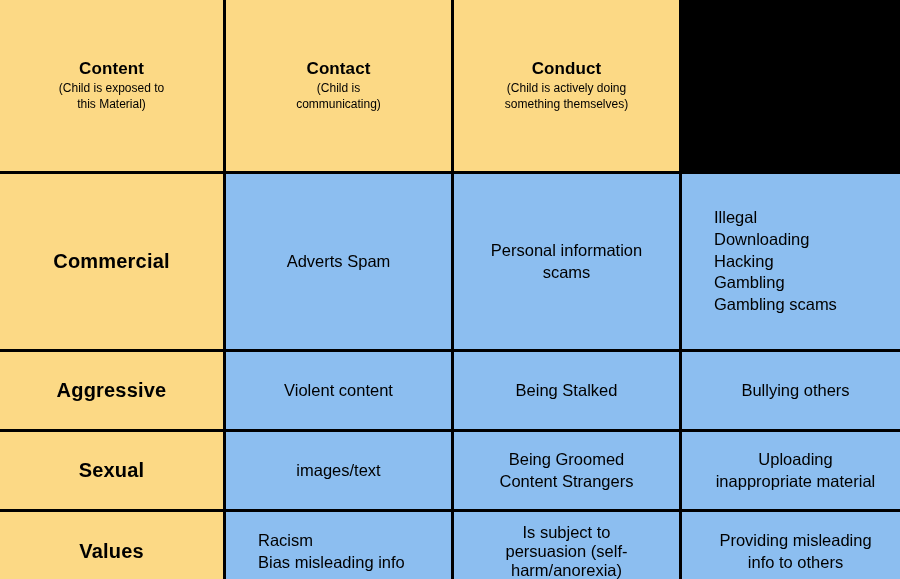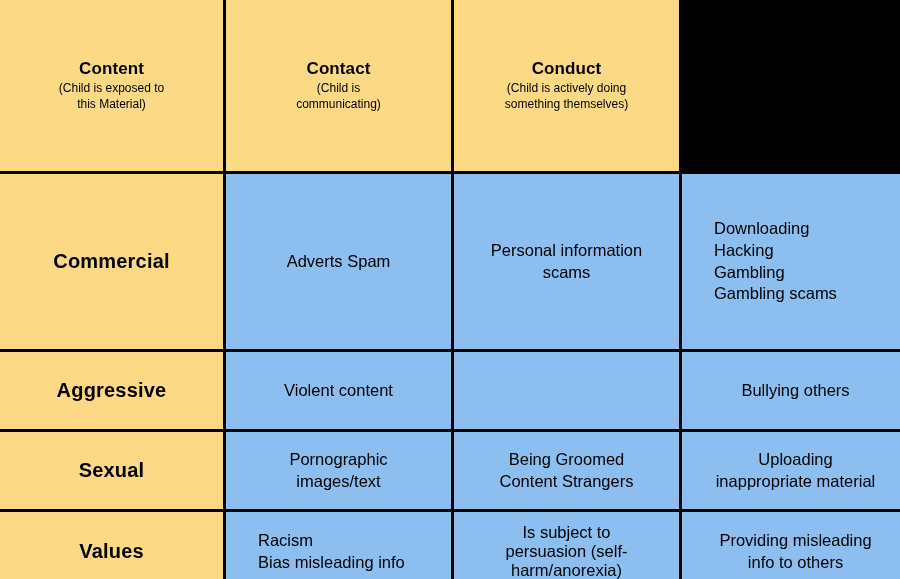--- a/index.html
+++ b/index.html
@@ -143,51 +143,52 @@
 
   <div class="cell blue">
     <span class="lines wrapbox wide">
       <span class="line">Personal information</span>
       <span class="line">scams</span>
     </span>
   </div>
 
   <div class="cell blue align-left">
     <span class="lines">
+      <span class="line">Illegal</span>
       <span class="line">Downloading</span>
       <span class="line">Hacking</span>
       <span class="line">Gambling</span>
       <span class="line">Gambling scams</span>
     </span>
   </div>
 
   <div class="cell orange rowlabel">Aggressive</div>
 
   <div class="cell blue">
     <span class="lines wrapbox">
       <span class="line">Violent content</span>
     </span>
   </div>
 
   <div class="cell blue">
     <span class="lines wrapbox">
+      <span class="line">Being Stalked</span>
     </span>
   </div>
 
   <div class="cell blue">
     <span class="lines wrapbox">
       <span class="line">Bullying others</span>
     </span>
   </div>
 
   <div class="cell orange rowlabel">Sexual</div>
 
   <div class="cell blue">
     <span class="lines wrapbox">
-      <span class="line">Pornographic</span>
       <span class="line">images/text</span>
     </span>
   </div>
 
   <div class="cell blue">
     <span class="lines wrapbox wide">
       <span class="line">Being Groomed</span>
       <span class="line">Content Strangers</span>
     </span>
   </div>

